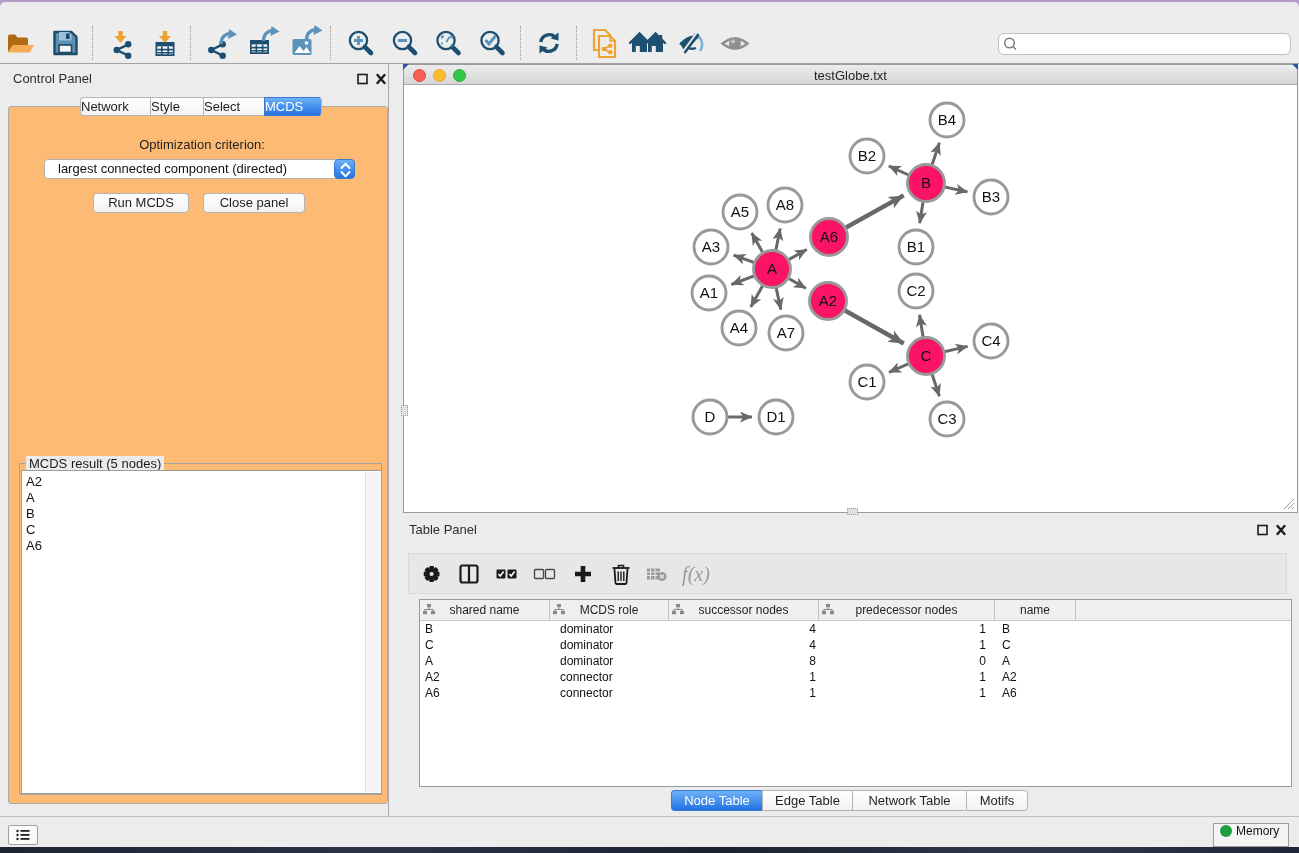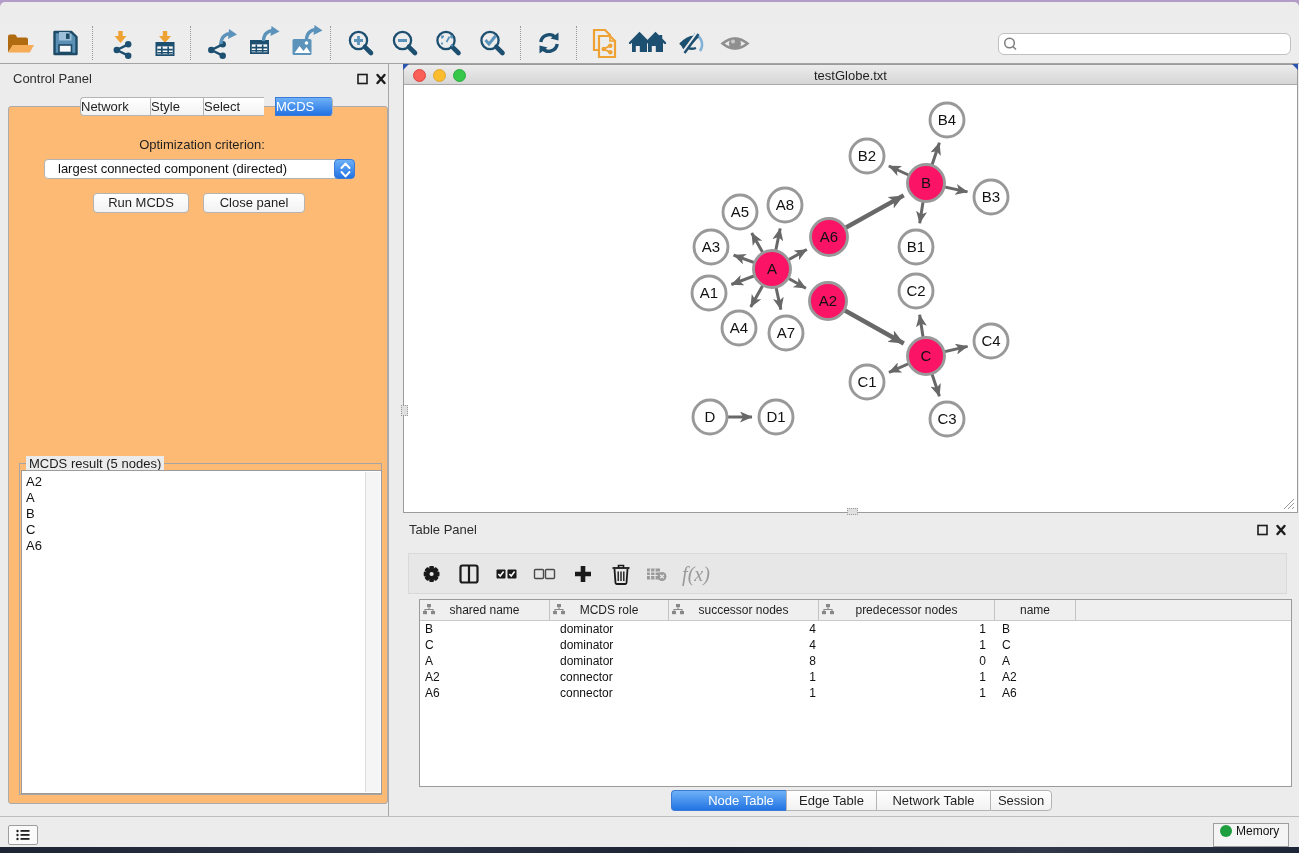--- a/index.html
+++ b/index.html
@@ -41,21 +41,21 @@
 #tp{position:absolute;left:389px;top:452px;width:910px;height:300px;background:#ececec;}
 #tptoolbar{position:absolute;left:19px;top:37px;width:877px;height:39px;background:#e7e7e7;border:1px solid #d9d9d9;border-radius:0;}
 #ttable{position:absolute;left:30px;top:83px;width:871px;height:186px;background:#fff;border:1px solid #9b9b9b;}
 #thead{position:absolute;left:0;top:0;width:100%;height:20px;background:#efefef;border-bottom:1px solid #c9c9c9;}
 .thcell{position:absolute;top:0;height:20px;border-right:1px solid #c3c3c3;font-size:12px;color:#1f1f1f;text-align:center;line-height:20px;}
 .trow{position:absolute;font-size:12px;color:#111;height:16px;line-height:16px;}
 #btabs{position:absolute;left:282px;top:274px;height:21px;display:flex;}
 .seg2{font-size:13px;color:#1f1f1f;background:linear-gradient(#ffffff,#f2f2f2);border:1px solid #b4b4b4;border-right:none;height:19px;line-height:19px;text-align:center;}
 .seg2:first-child{border-radius:4px 0 0 4px;}
 .seg2:last-child{border-radius:0 4px 4px 0;border-right:1px solid #b4b4b4;}
-.seg2sel{background:linear-gradient(#6eb1f7,#2273e3);color:#fff;border-color:#3a7ad6;padding-left:24px;}
+.seg2sel{background:linear-gradient(#6eb1f7,#2273e3);color:#fff;border-color:#3a7ad6;}
 #membtn{position:absolute;right:10px;top:6px;width:74px;height:22px;background:#f4f4f4;border:1px solid #9e9e9e;font-size:12px;color:#111;}
 #listbtn{position:absolute;left:8px;top:8px;width:28px;height:18px;background:#fafafa;border:1px solid #9e9e9e;border-radius:2px;}
 </style>
 </head>
 <body>
 <div id="win">
   <div id="toolbar">
     <div class="vsep" style="left:92px;"></div>
     <div class="vsep" style="left:190px;"></div>
     <div class="vsep" style="left:330px;"></div>
@@ -222,21 +222,21 @@
                 <div class="li">A6</div>
             </div>
             <div id="mcdsscroll"></div>
           </div>
         </div>
       </div>
       <div id="tabbar">
         <div class="seg" style="width:69px;">Network</div>
         <div class="seg" style="width:52px;">Style</div>
         <div class="seg" style="width:60px;">Select</div>
-        <div class="seg segsel" style="width:56px;margin-left:11px;">MCDS</div>
+        <div class="seg segsel" style="width:56px;">MCDS</div>
       </div>
     </div>
     <div id="netwin">
       <div id="nettitle">
         <div class="tl" style="left:9px;top:4px;background:#f95f57;border:1px solid #e0443e;"></div>
         <div class="tl" style="left:29px;top:4px;background:#fbbd2e;border:1px solid #e0a633;"></div>
         <div class="tl" style="left:49px;top:4px;background:#34c748;border:1px solid #2dab3f;"></div>
         <div style="position:absolute;top:3px;width:100%;text-align:center;font-size:13px;color:#1f1f1f;">testGlobe.txt</div>
       </div>
       <div id="netcanvas">
@@ -430,21 +430,21 @@
             <span style="position:absolute;left:140px;">connector</span>
             <span style="position:absolute;left:296px;width:100px;text-align:right;">1</span>
             <span style="position:absolute;left:466px;width:100px;text-align:right;">1</span>
             <span style="position:absolute;left:582px;">A6</span>
           </div>
       </div>
       <div id="btabs">
         <div class="seg2 seg2sel" style="width:90px;">Node Table</div>
         <div class="seg2" style="width:89px;">Edge Table</div>
         <div class="seg2" style="width:113px;">Network Table</div>
-        <div class="seg2" style="width:60px;">Session</div>
+        <div class="seg2" style="width:60px;">Motifs</div>
       </div>
     </div>
   </div>
   <div id="statusbar">
     <div id="listbtn"><svg width="28" height="18" viewBox="0 0 28 18">
           <circle cx="8.5" cy="5" r="1.2" fill="#222"></circle>
           <circle cx="8.5" cy="9" r="1.2" fill="#222"></circle>
           <circle cx="8.5" cy="13" r="1.2" fill="#222"></circle>
           <rect x="11.5" y="4" width="9" height="1.8" fill="#222"></rect>
           <rect x="11.5" y="8" width="9" height="1.8" fill="#222"></rect>

